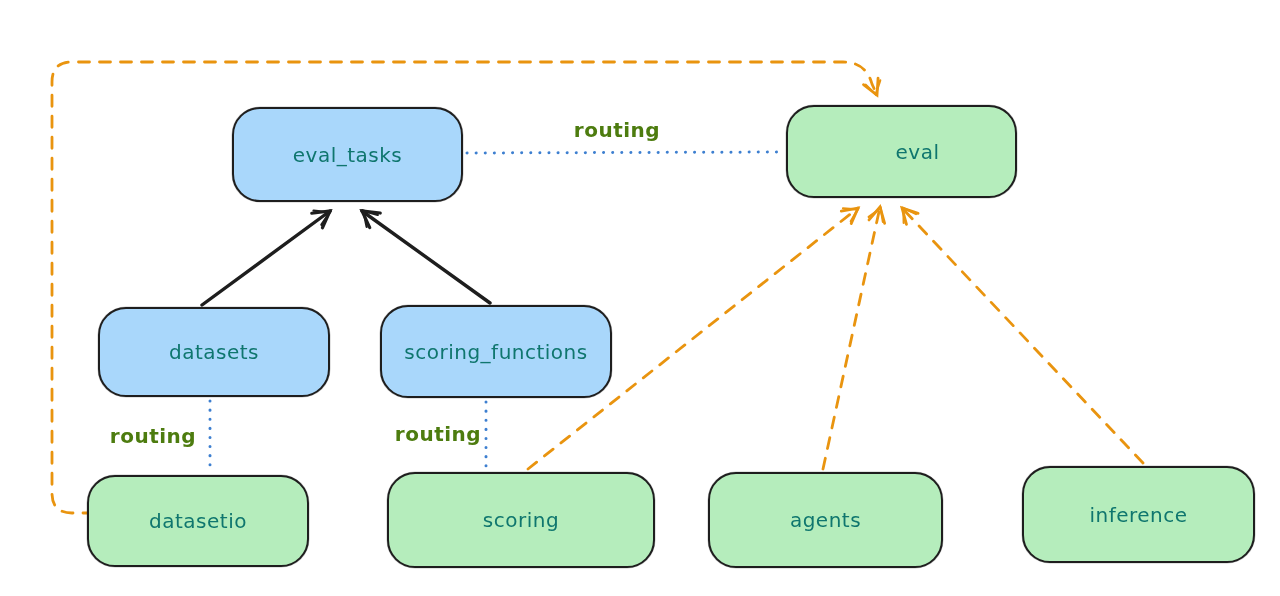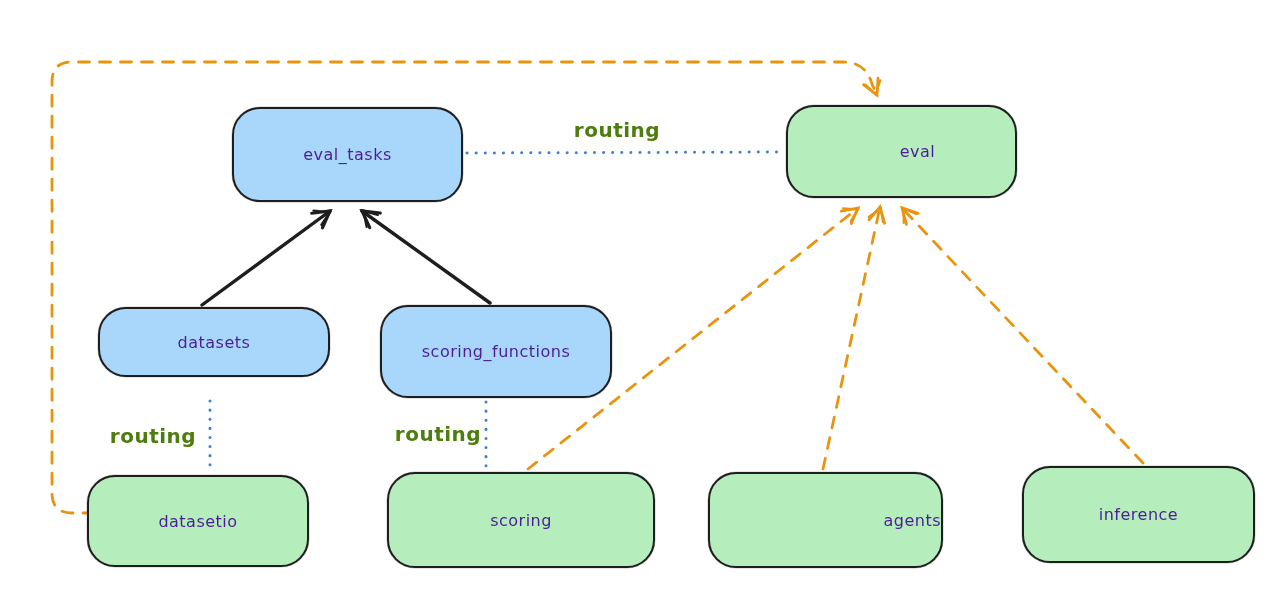--- a/index.html
+++ b/index.html
@@ -22,23 +22,23 @@
     height: 596px;
   }
   .node {
     position: absolute;
     box-sizing: border-box;
     border: 2.6px solid #1e1e1e;
     border-radius: 28px;
     display: flex;
     align-items: center;
     justify-content: center;
-    font-size: 16px;
+    font-size: 20px;
     letter-spacing: 0.5px;
-    color: #4c1d95;
+    color: #0f766e;
     box-shadow: 0 0 0 0.5px rgba(30,30,30,0.25);
   }
   .node.blue  { background: #a9d7fb; }
   .node.green { background: #b5edbc; }
   .edge-label {
     position: absolute;
     transform: translate(-50%, -50%);
     color: #4d7c0f;
     font-size: 20px;
     font-weight: 600;
@@ -74,37 +74,37 @@
     <path d="M 528 469 L 858 208" fill="none" stroke="#e9940f" stroke-width="2.8" stroke-linecap="round" stroke-dasharray="11 10" marker-end="url(#arrow-orange)"></path>
     <path d="M 823 469 L 880 207" fill="none" stroke="#e9940f" stroke-width="2.8" stroke-linecap="round" stroke-dasharray="11 10" marker-end="url(#arrow-orange)"></path>
     <path d="M 1143 463 L 902 208" fill="none" stroke="#e9940f" stroke-width="2.8" stroke-linecap="round" stroke-dasharray="11 10" marker-end="url(#arrow-orange)"></path>
 
     <path d="M 94 513 L 72 513 Q 52 513 52 493 L 52 82 Q 52 62 72 62 L 843 62 Q 866 62 872 84 L 877 95" fill="none" stroke="#e9940f" stroke-width="2.8" stroke-linecap="round" stroke-dasharray="11 10" marker-end="url(#arrow-orange)"></path>
   </svg>
 
   <div class="node blue" style="left:232px; top:107px; width:231px; height:95px;">
     <span>eval_tasks</span>
   </div>
-  <div class="node blue" style="left:98px; top:307px; width:232px; height:70px;">
+  <div class="node blue" style="left:98px; top:307px; width:232px; height:90px;">
     <span>datasets</span>
   </div>
   <div class="node blue" style="left:380px; top:305px; width:232px; height:93px;">
     <span>scoring_functions</span>
   </div>
 
   <div class="node green" style="left:786px; top:105px; width:231px; height:93px;padding-left:32px;">
     <span>eval</span>
   </div>
   <div class="node green" style="left:87px; top:475px; width:222px; height:92px;">
     <span>datasetio</span>
   </div>
   <div class="node green" style="left:387px; top:472px; width:268px; height:96px;">
     <span>scoring</span>
   </div>
-  <div class="node green" style="left:708px; top:472px; width:235px; height:96px;justify-content:flex-end;">
+  <div class="node green" style="left:708px; top:472px; width:235px; height:96px;">
     <span>agents</span>
   </div>
   <div class="node green" style="left:1022px; top:466px; width:233px; height:97px;">
     <span>inference</span>
   </div>
 
   <div class="edge-label" style="left:617px; top:130px;">routing</div>
   <div class="edge-label" style="left:153px; top:436px;">routing</div>
   <div class="edge-label" style="left:438px; top:434px;">routing</div>
 

